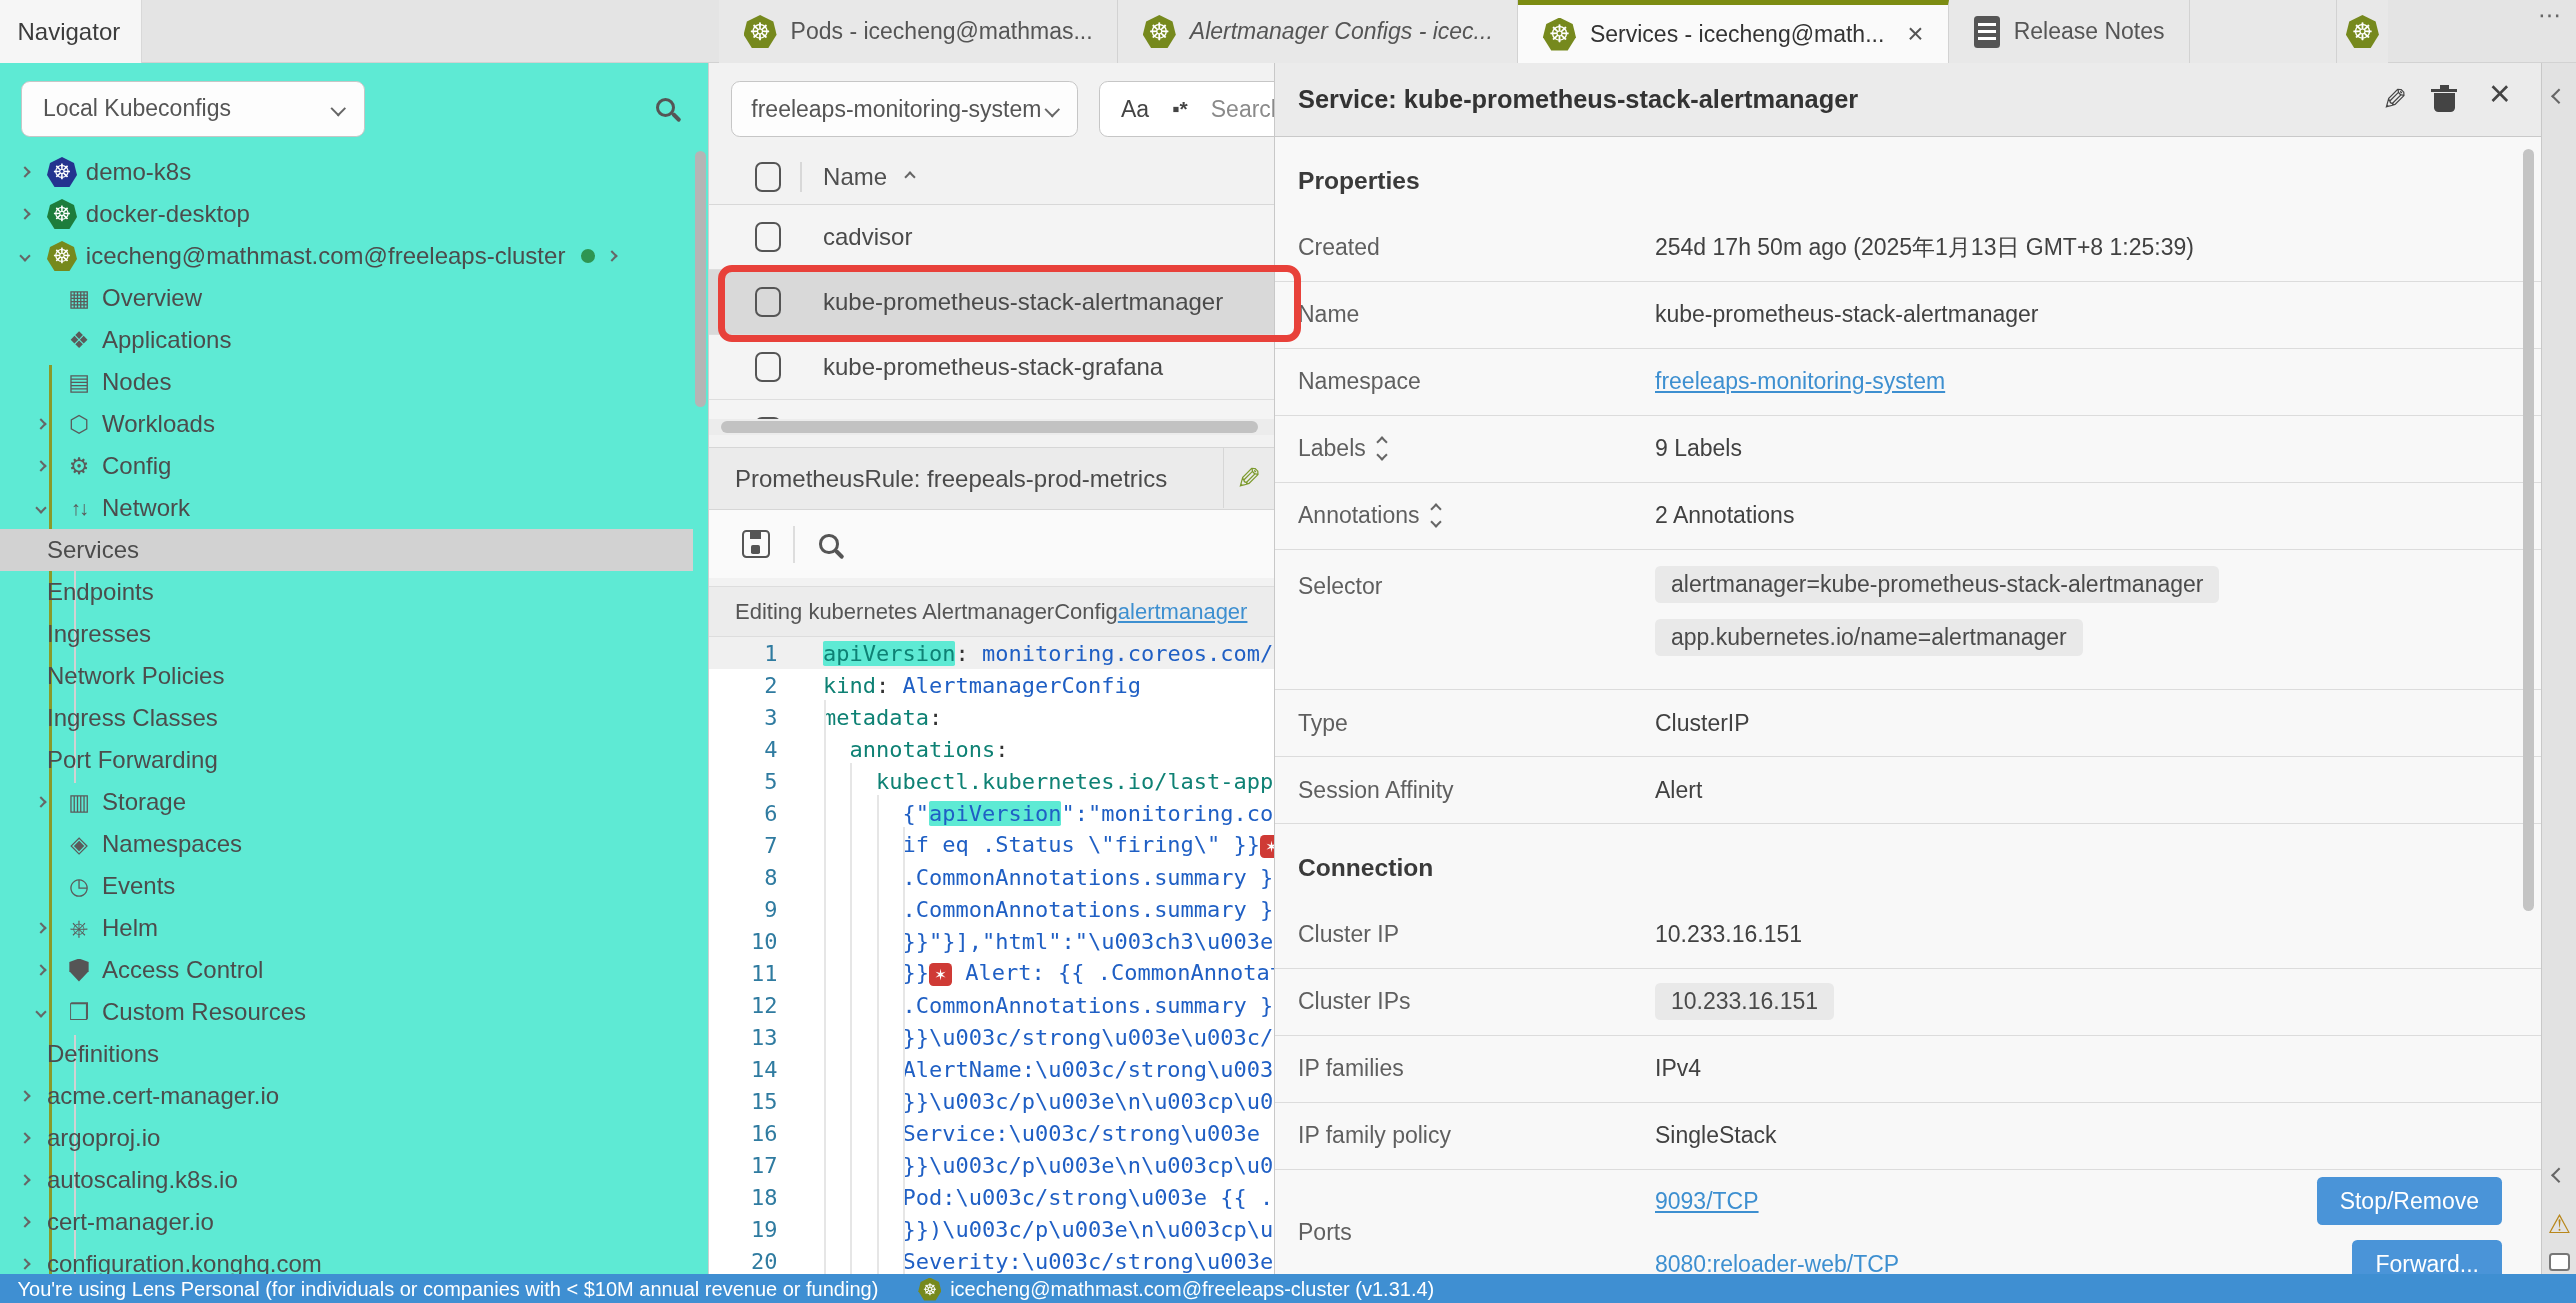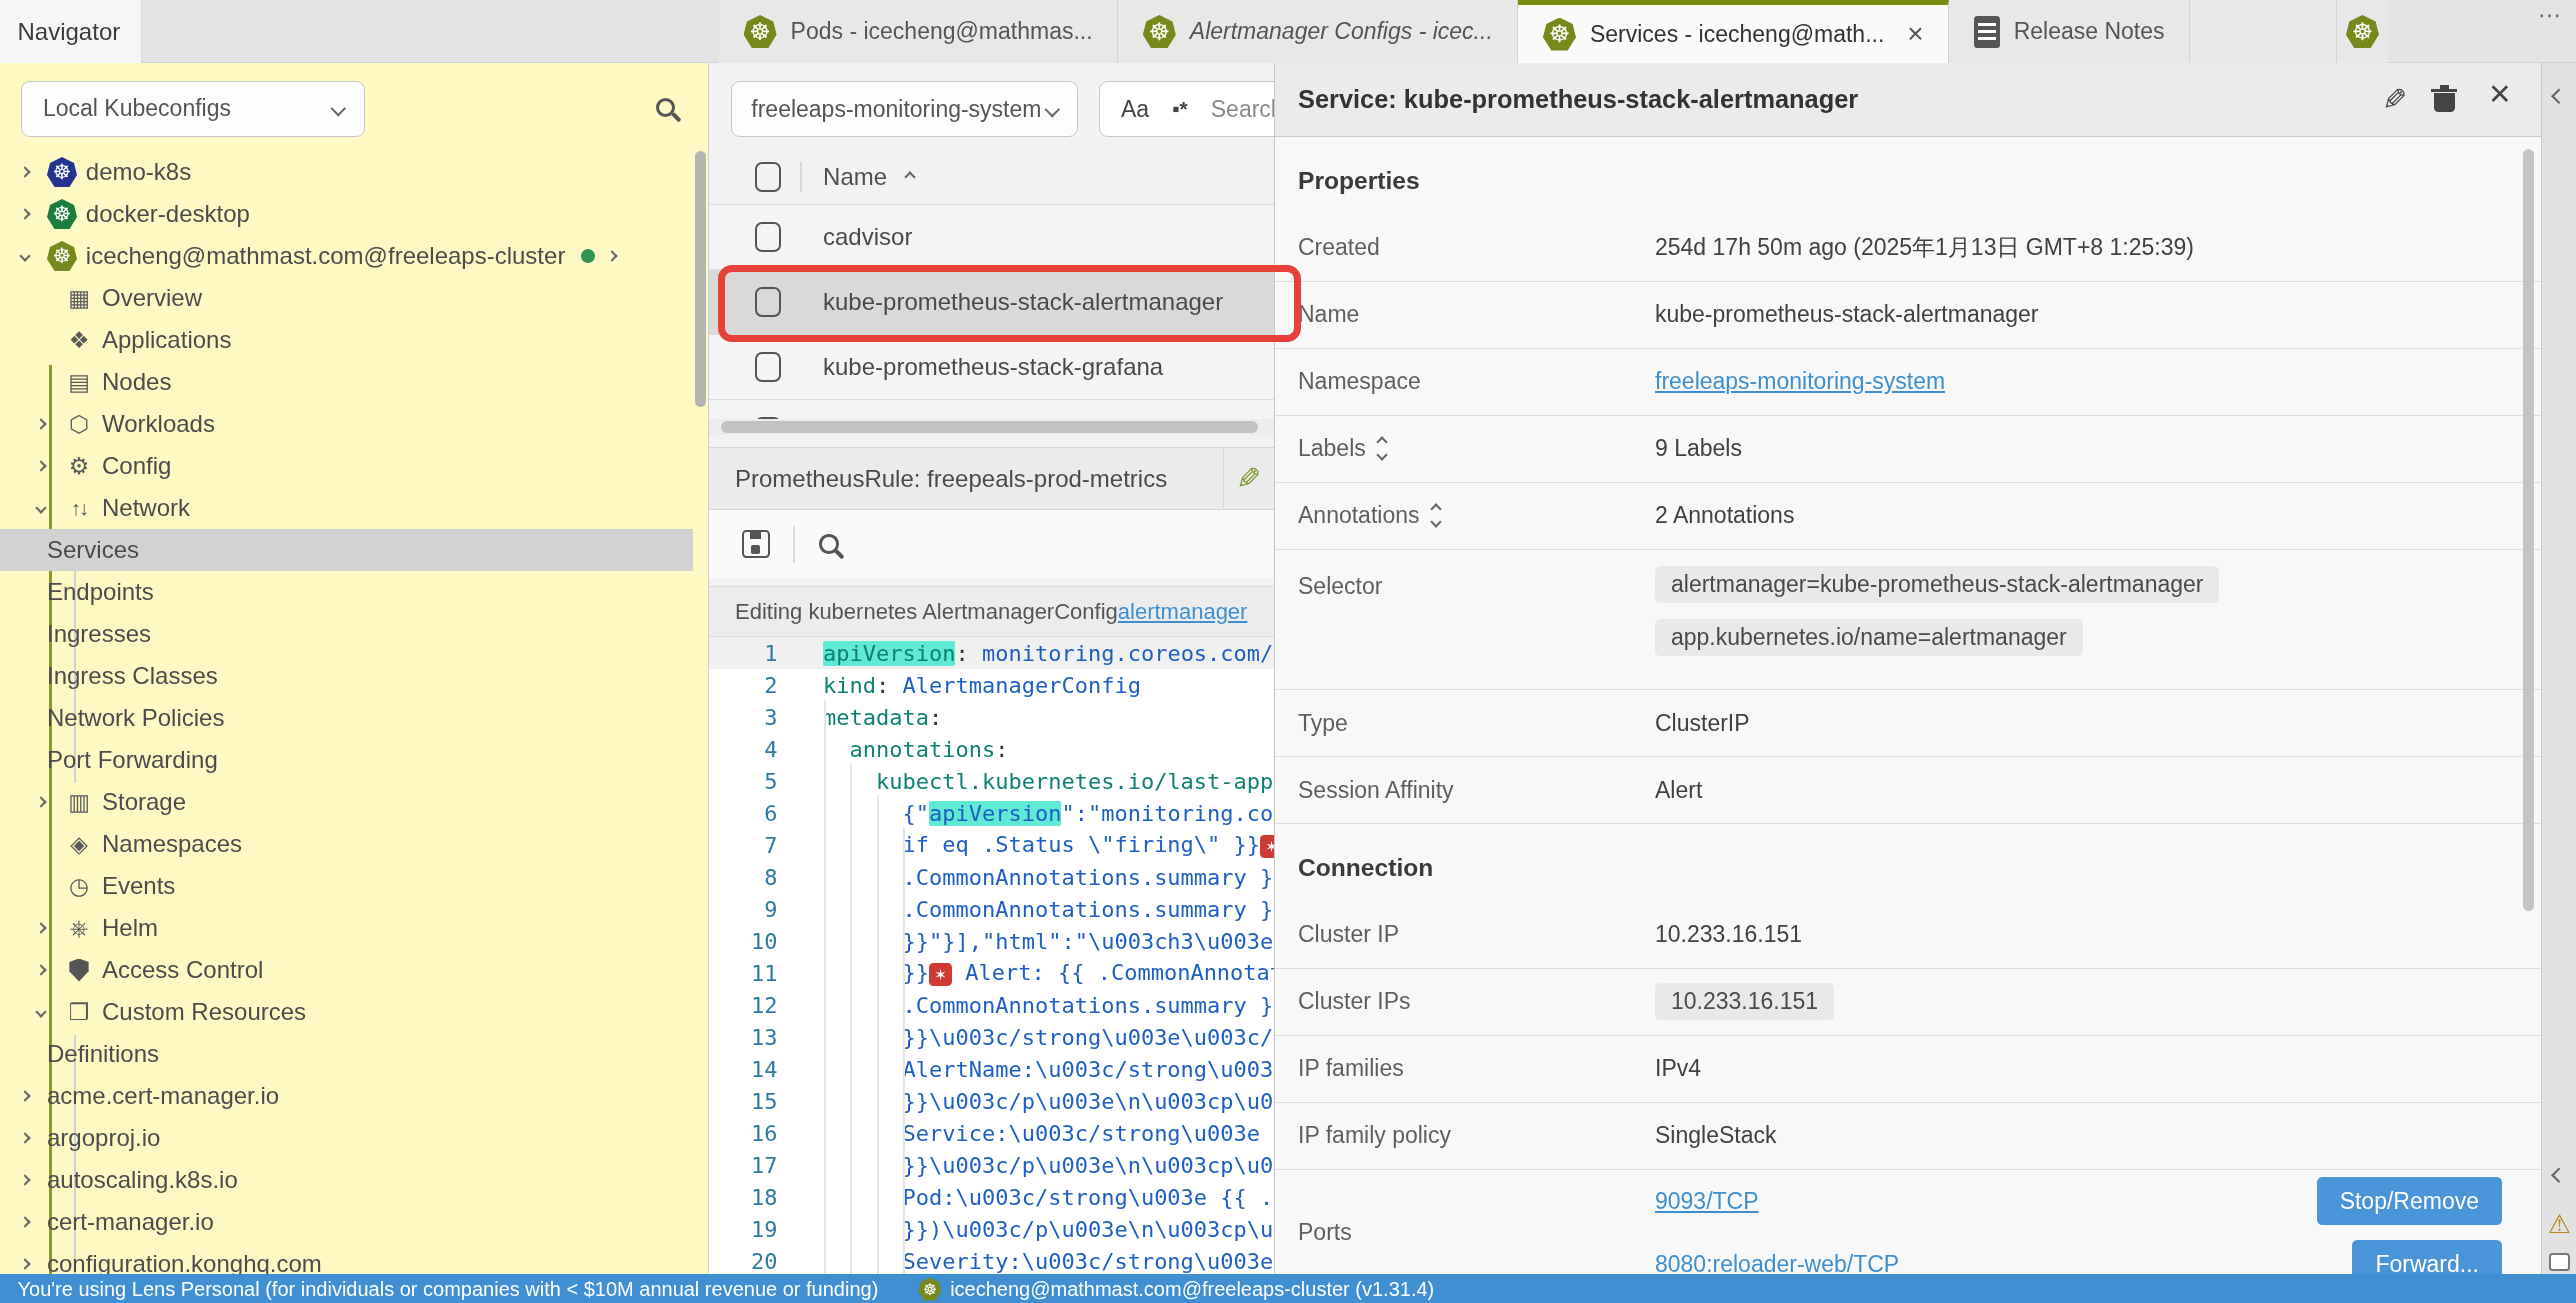--- a/index.html
+++ b/index.html
@@ -19,21 +19,21 @@
   #tab-overflow-dots { position:absolute; right:12.3px; top:1.8px; font-size:23px; color:#666; letter-spacing:2.6px; }
 
   .k8s { display:inline-flex; width:33px; height:33px; align-items:center; justify-content:center; color:#fff; font-size:24px; clip-path:polygon(50% 0%,90% 20%,100% 60%,75% 100%,25% 100%,0% 60%,10% 20%); flex:none; }
   .k8s.olive { background:#76891d; }
   .k8s.blue  { background:#24338f; }
   .k8s.green { background:#1d7d3c; }
   .doc-icon { width:26px; height:32px; background:#555; border-radius:3.5px; position:relative; flex:none; }
   .doc-icon::after { content:""; position:absolute; left:4.4px; top:7px; width:17.5px; height:3.5px; background:#fff; box-shadow:0 7px 0 #fff, 0 14px 0 #fff; }
 
   
-  #sidebar { position:absolute; left:0; top:63px; width:709px; height:1211px; background:#fef9c3; border-right:1.8px solid #cfcfcf; overflow:hidden; }
+  #sidebar { position:absolute; left:0; top:63px; width:709px; height:1211px; background:#5eead4; border-right:1.8px solid #cfcfcf; overflow:hidden; }
   #kube-select { position:absolute; left:21px; top:17.5px; width:344px; height:56px; background:#fdfdfd; border:1.8px solid #c6c6c6; border-radius:8.8px; display:flex; align-items:center; padding:0 21px; font-size:23px; color:#555; }
   #kube-select .chv { margin-left:auto; }
   #nav-search { position:absolute; left:656px; top:35px; }
   #tree { position:absolute; left:0; top:88px; width:693px; }
   .trow { height:42px; display:flex; align-items:center; font-size:24px; color:#4c4c4c; position:relative; }
   .trow.cluster { padding-left:21px; }
   .trow.item { padding-left:37px; }
   .trow.sub { padding-left:21px; }
   .trow.selected { background:#d2d2d2; }
   .chvslot { width:26px; flex:none; display:flex; align-items:center; }
@@ -254,25 +254,25 @@
       <div class="trow sub">
         <span class="chvslot"></span>
         <span>Endpoints</span>
       </div>
       <div class="trow sub">
         <span class="chvslot"></span>
         <span>Ingresses</span>
       </div>
       <div class="trow sub">
         <span class="chvslot"></span>
+        <span>Network Policies</span>
+      </div>
+      <div class="trow sub">
+        <span class="chvslot"></span>
         <span>Ingress Classes</span>
-      </div>
-      <div class="trow sub">
-        <span class="chvslot"></span>
-        <span>Network Policies</span>
       </div>
       <div class="trow sub">
         <span class="chvslot"></span>
         <span>Port Forwarding</span>
       </div>
       <div class="trow item">
         <span class="chvslot">
           <span class="chv r small"></span>
         </span>
         <span class="ticon">▥</span>

